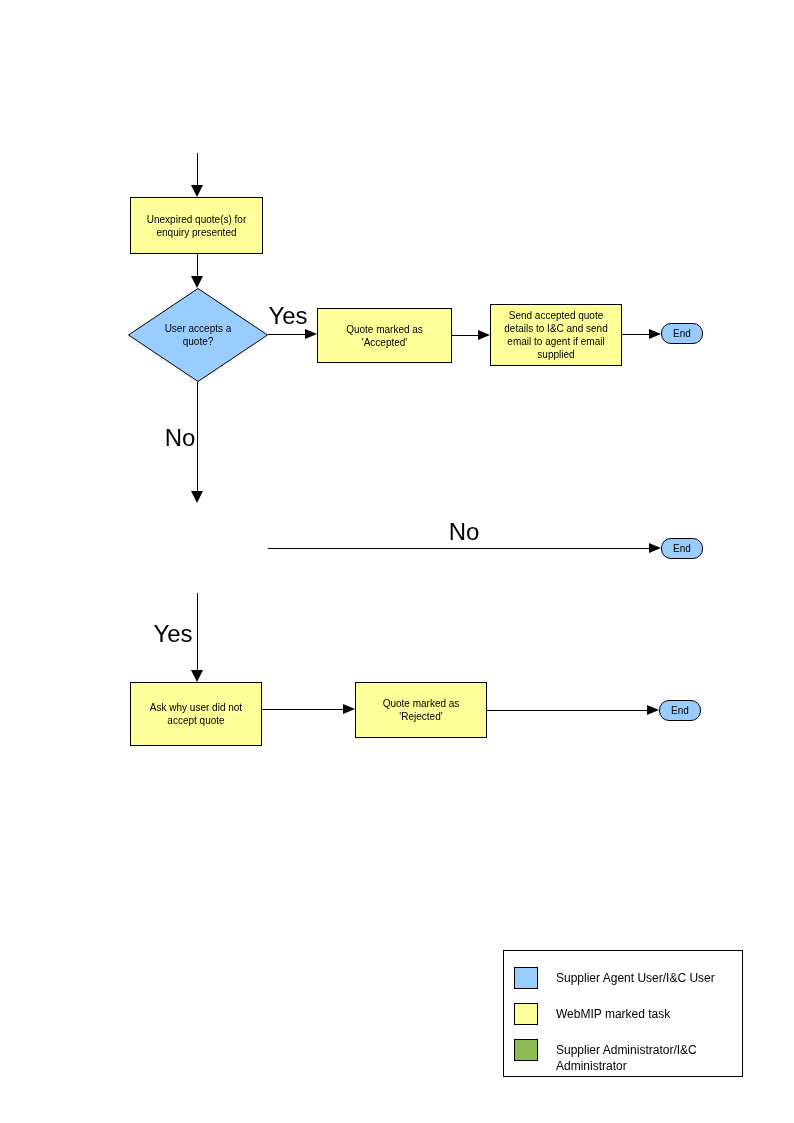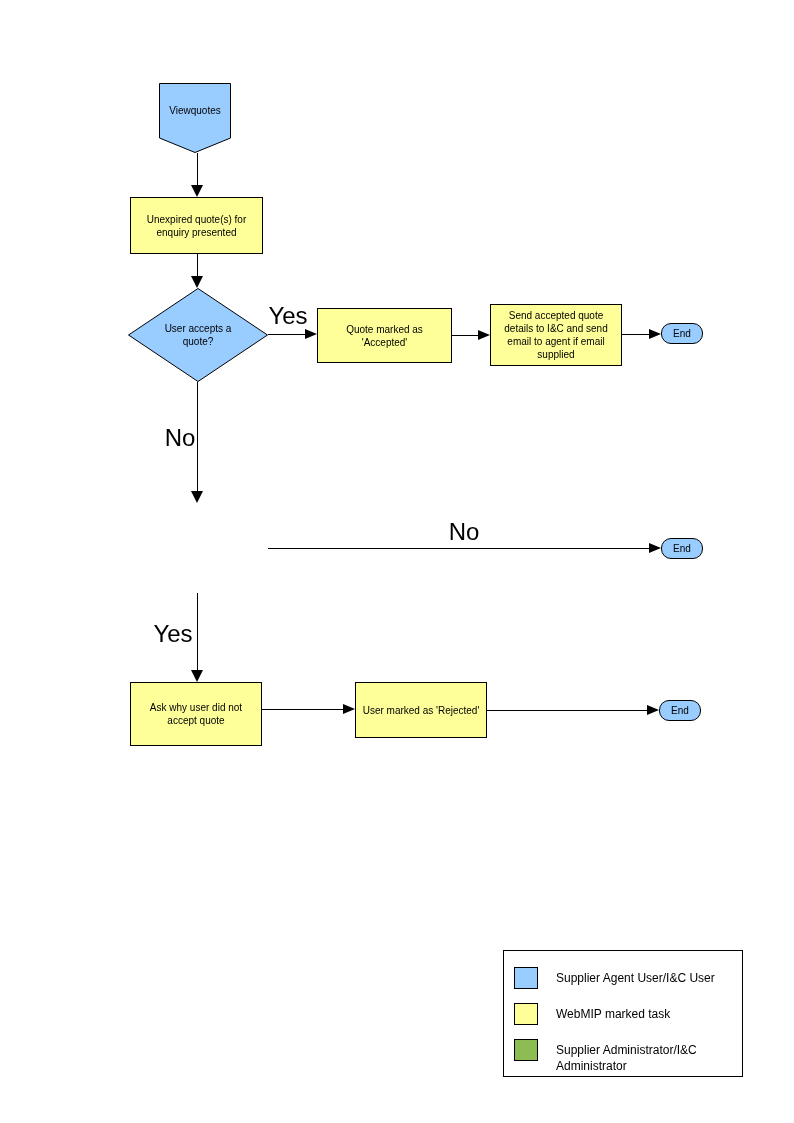--- a/index.html
+++ b/index.html
@@ -17,21 +17,21 @@
   .node-label {
     position: absolute; left: 0; top: 0; right: 0; bottom: 0;
     display: flex; align-items: center; justify-content: center;
     text-align: center; font-size: 10px; line-height: 13px;
     z-index: 2;
   }
   .proc {
     position: absolute;
     background: #FFFF99;
     border: 1px solid #000000;
-    display: flex; align-items: center; justify-content: center;
+    display: flex; align-items: center; justify-content: flex-end;
     text-align: center; font-size: 10px; line-height: 13px;
     box-sizing: border-box;
     padding: 2px 6px;
   }
   .terminator {
     position: absolute;
     background: #99CCFF;
     border: 1px solid #000000;
     border-radius: 10px;
     display: flex; align-items: center; justify-content: center;
@@ -81,26 +81,20 @@
   }
   .row-center { align-items: center; justify-content: space-between; }
   .row-top { align-items: flex-start; justify-content: center; }
   .row-top .legend-label { margin-top: 3px; }
 </style>
 </head>
 <body>
 
 <div id="canvas">
 
-  <div class="node" style="left:159px; top:83px; width:72px; height:70px;">
-    <svg width="72" height="70">
-      <polygon class="fill-blue" points="0.5,0.5 71.5,0.5 71.5,55 36,69.5 0.5,55"></polygon>
-    </svg>
-    <div class="node-label" style="height:55px;">Viewquotes</div>
-  </div>
 
   <div class="vline" style="left:197px; top:153px; height:33px;"></div>
   <div class="arrow-down" style="left:191px; top:185px;"></div>
 
   <div class="proc" style="left:130px; top:197px; width:133px; height:57px;">
     <span>Unexpired quote(s) for enquiry presented</span>
   </div>
 
   <div class="vline" style="left:197px; top:254px; height:23px;"></div>
   <div class="arrow-down" style="left:191px; top:276px;"></div>
@@ -152,21 +146,21 @@
   <div class="arrow-down" style="left:191px; top:670px;"></div>
 
   <div class="proc" style="left:130px; top:682px; width:132px; height:64px;">
     <span>Ask why user did not accept quote</span>
   </div>
 
   <div class="hline" style="left:262px; top:709px; width:82px;"></div>
   <div class="arrow-right" style="left:343px; top:704px;"></div>
 
   <div class="proc" style="left:355px; top:682px; width:132px; height:56px;">
-    <span>User  marked as 'Rejected'</span>
+    <span>Quote  marked as 'Rejected'</span>
   </div>
 
   <div class="hline" style="left:487px; top:710px; width:161px;"></div>
   <div class="arrow-right" style="left:647px; top:705px;"></div>
 
   <div class="terminator" style="left:659px; top:700px; width:42px; height:21px;">
     <span>End</span>
   </div>
 
   <div id="legend">

